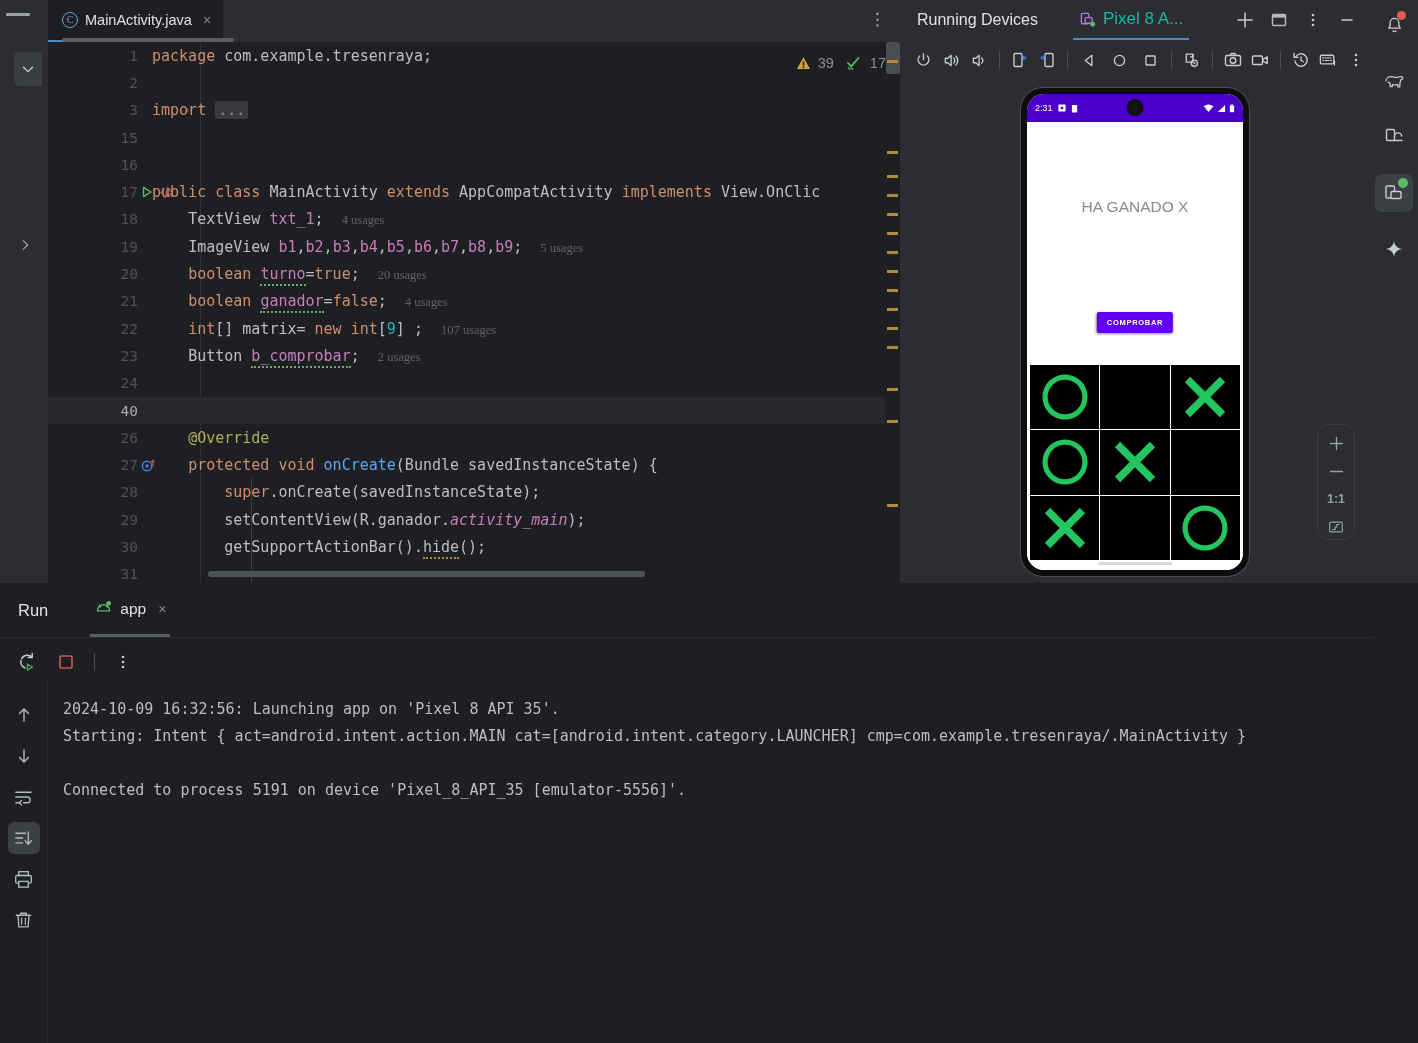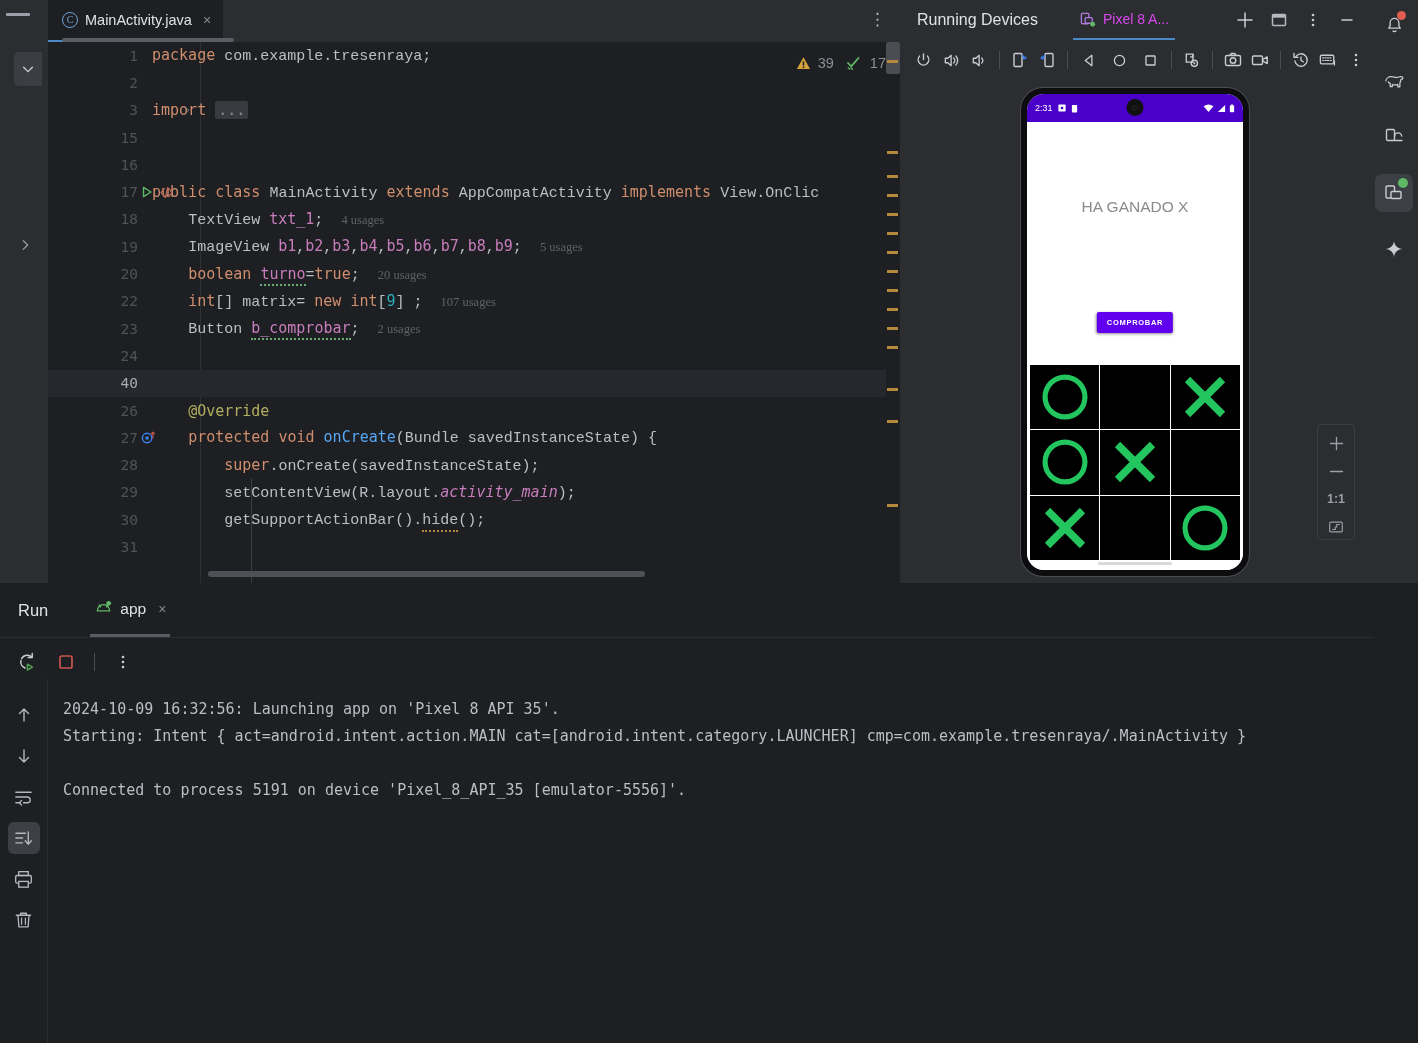--- a/index.html
+++ b/index.html
@@ -76,21 +76,21 @@
   .lnum.cur { color: #a9abaf; }
   .ctext { white-space: pre; color: #bcbec4; flex: 1; }
   .fold-arrow { position: absolute; left: 136px; color: #6e7177; font-size: 12px; }
 
   
   .kw  { color: #cf8e6d; }
   .num { color: #2aacb8; }
   .fld { color: #c77dbb; }
   .mth { color: #56a8f5; }
   .ann { color: #b3ae60; }
-  .pln { color: #bcbec4; font-family: Liberation Mono, monospace; }
+  .pln { color: #bcbec4; }
   .usg { color: #5f6266; font-family: Liberation Serif, serif; font-size: 12.5px; }
   .italic { font-style: italic; }
   .wavy { border-bottom: 2px dotted #6aab73; padding-bottom: 1px; }
   .wavy-y { border-bottom: 2px dotted #b3883a; padding-bottom: 1px; }
   .foldbox { background: #393b40; color: #8a8d93; padding: 0 3px; border-radius: 2px; }
 
   
   .inspect {
     position: absolute; right: 14px; top: 12px; display: flex; align-items: center; gap: 6px;
     background: #1e1f22; padding-left: 10px; z-index: 4;
@@ -127,21 +127,21 @@
   }
   .dev-header {
     position: relative; height: 40px; display: flex; align-items: center; gap: 0;
   }
   .dev-title { color: #dfe1e5; font-size: 16px; margin-left: 17px; font-weight: 400; }
   .dev-tab {
     position: relative; display: flex; align-items: center; gap: 7px;
     margin-left: 35px; height: 40px; padding: 0 6px;
     border-bottom: 2px solid #4a88c7;
   }
-  .dev-tab-label { color: #d946ef; font-size: 14px; }
+  .dev-tab-label { color: #14b8a6; font-size: 17px; }
   .dev-hdr-btns {
     position: absolute; right: 6px; top: 0; height: 40px;
     display: flex; align-items: center; gap: 0px;
   }
   .hdr-btn {
     width: 34px; height: 34px; display: flex; align-items: center; justify-content: center;
     cursor: pointer;
   }
   .dev-toolbar {
     position: relative; height: 40px; background: #2b2d30;
@@ -197,21 +197,21 @@
     cursor: pointer;
   }
   .nav-pill {
     position: absolute; bottom: 5px; left: 50%; transform: translateX(-50%);
     width: 74px; height: 3px; background: #d9d9d9; border-radius: 2px;
   }
 
   
   .zoomcol {
     position: absolute; left: 417px; top: 424px; width: 38px; height: 116px;
-    background: #2b2d30; border: 1px solid #3a3d41; border-radius: 3px;
+    background: #2b2d30; border: 1px solid #3a3d41; border-radius: 12px;
     display: flex; flex-direction: column; align-items: center; padding-top: 6px; gap: 4px;
   }
   .zoomcol .zb {
     width: 30px; height: 25px; display: flex; align-items: center; justify-content: center;
     color: #9aa0a6; cursor: pointer;
   }
   .zoom-ratio { color: #9aa0a6; font-size: 12.5px; font-weight: bold; font-family: "Liberation Sans", sans-serif; }
 
   
   .right-bar {
@@ -342,20 +342,24 @@
           </div>
           <div class="crow">
             <span class="lnum">19</span>
             <span class="ctext">    <span class="pln">ImageView</span> <span class="fld">b1</span><span class="pln">,</span><span class="fld">b2</span><span class="pln">,</span><span class="fld">b3</span><span class="pln">,</span><span class="fld">b4</span><span class="pln">,</span><span class="fld">b5</span><span class="pln">,</span><span class="fld">b6</span><span class="pln">,</span><span class="fld">b7</span><span class="pln">,</span><span class="fld">b8</span><span class="pln">,</span><span class="fld">b9</span><span class="pln">;</span>  <span class="usg">5 usages</span></span>
           </div>
           <div class="crow">
             <span class="lnum">20</span>
             <span class="ctext">    <span class="kw">boolean</span> <span class="fld wavy">turno</span><span class="pln">=</span><span class="kw">true</span><span class="pln">;</span>  <span class="usg">20 usages</span></span>
           </div>
           <div class="crow">
+            <span class="lnum">21</span>
+            <span class="ctext">    <span class="kw">boolean</span> <span class="fld wavy">ganador</span><span class="pln">=</span><span class="kw">false</span><span class="pln">;</span>  <span class="usg">4 usages</span></span>
+          </div>
+          <div class="crow">
             <span class="lnum">22</span>
             <span class="ctext">    <span class="kw">int</span><span class="pln">[] matrix= </span><span class="kw">new</span> <span class="kw">int</span><span class="pln">[</span><span class="num">9</span><span class="pln">] ;</span>  <span class="usg">107 usages</span></span>
           </div>
           <div class="crow">
             <span class="lnum">23</span>
             <span class="ctext">    <span class="pln">Button</span> <span class="fld wavy">b_comprobar</span><span class="pln">;</span>  <span class="usg">2 usages</span></span>
           </div>
           <div class="crow">
             <span class="lnum">24</span>
             <span class="ctext">&nbsp;</span>
@@ -378,21 +382,21 @@
               </svg>
             </span>
             <span class="ctext">    <span class="kw">protected void</span> <span class="mth">onCreate</span><span class="pln">(Bundle savedInstanceState) {</span></span>
           </div>
           <div class="crow">
             <span class="lnum">28</span>
             <span class="ctext">        <span class="kw">super</span><span class="pln">.onCreate(savedInstanceState);</span></span>
           </div>
           <div class="crow">
             <span class="lnum">29</span>
-            <span class="ctext">        <span class="pln">setContentView(R.layout.</span><span class="fld italic">activity_main</span><span class="pln">);</span></span>
+            <span class="ctext">        <span class="pln">setContentView(R.ganador.</span><span class="fld italic">activity_main</span><span class="pln">);</span></span>
           </div>
           <div class="crow">
             <span class="lnum">30</span>
             <span class="ctext">        <span class="pln">getSupportActionBar().</span><span class="pln wavy-y">hide</span><span class="pln">();</span></span>
           </div>
           <div class="crow">
             <span class="lnum">31</span>
             <span class="ctext">&nbsp;</span>
           </div>
         </div>

